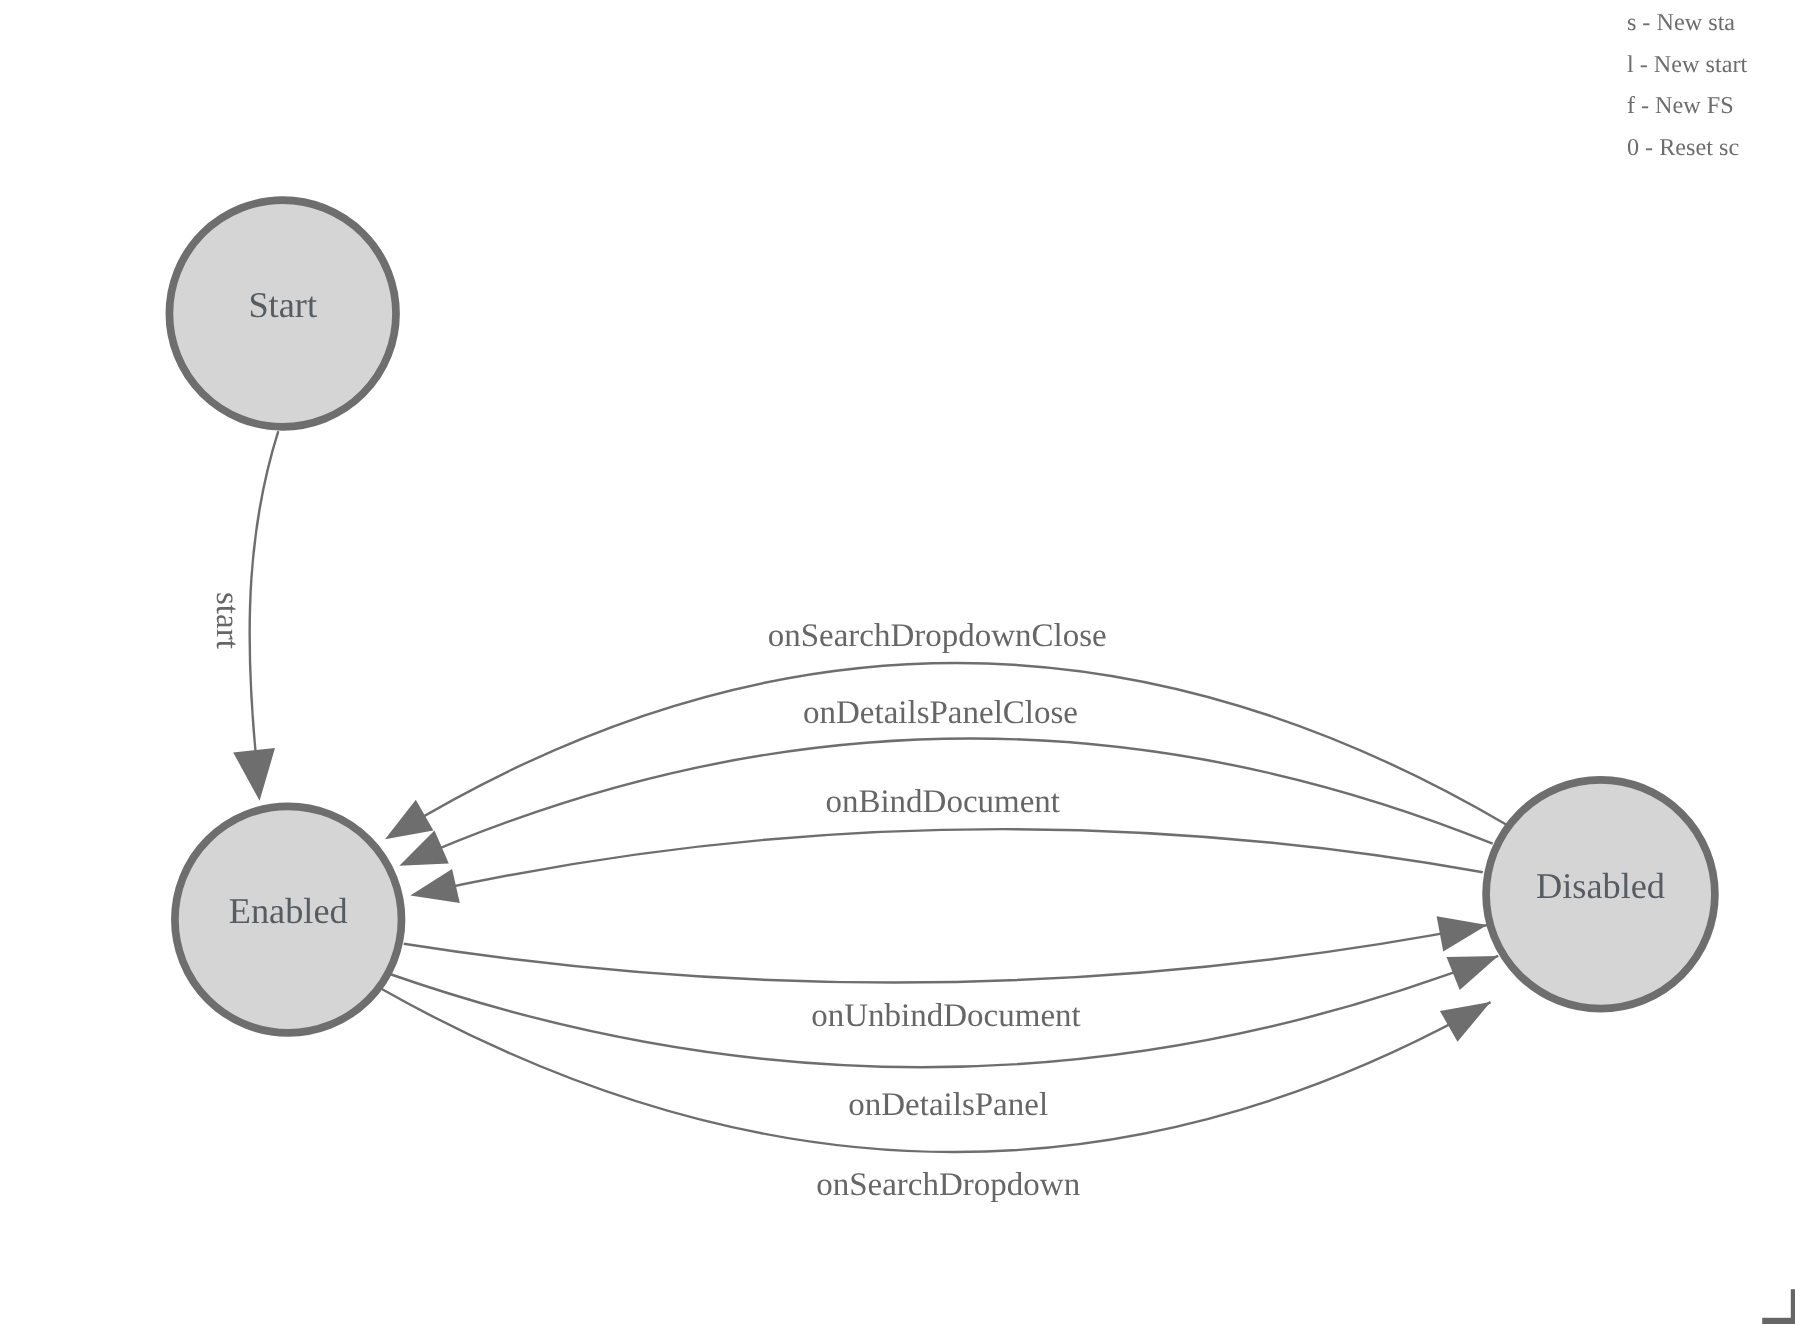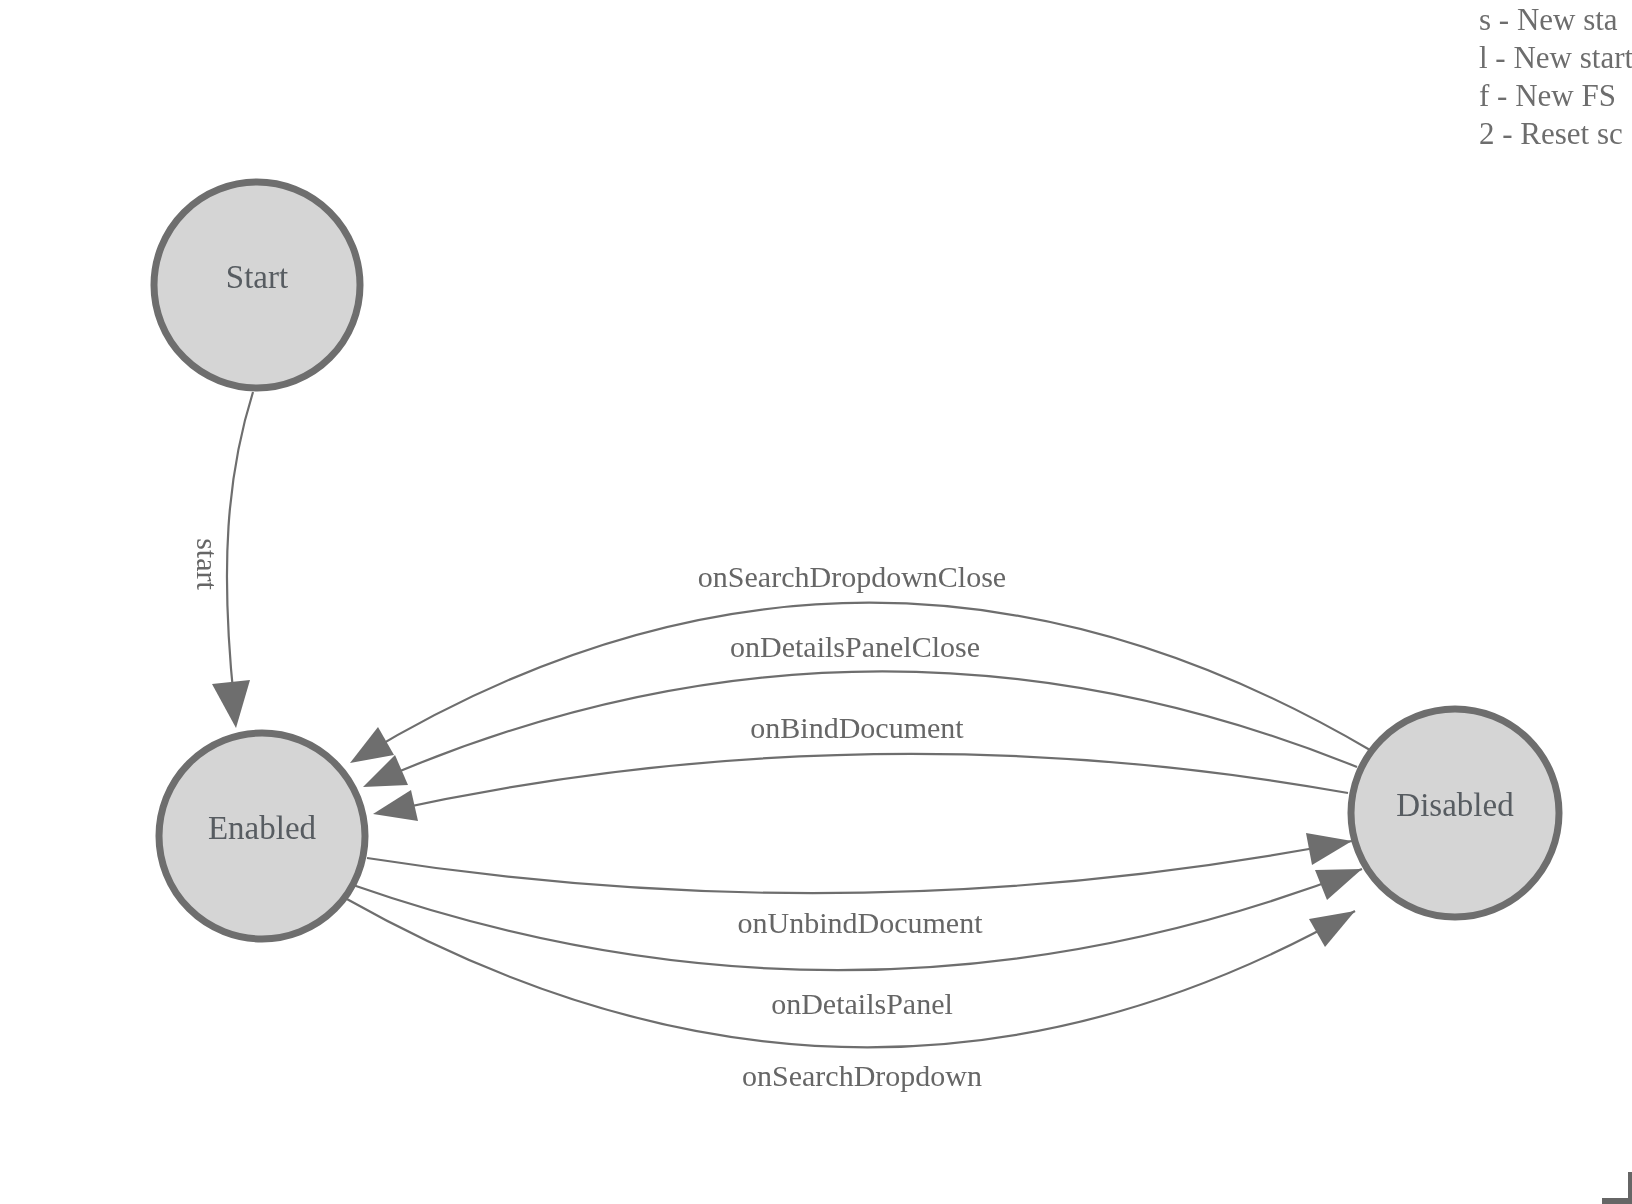--- a/index.html
+++ b/index.html
@@ -42,21 +42,21 @@
   }
   .edge-label {
     font-size: 30px;
     fill: #666666;
     text-anchor: middle;
   }
   .legend {
     position: absolute;
     left: 1479px;
     top: 1px;
-    font-size: 31px;
+    font-size: 22px;
     line-height: 38px;
     color: #6d6d6d;
     white-space: nowrap;
   }
   .corner-marker rect { fill: #666666; }
 </style>
 </head>
 <body>
 
 <div class="canvas-wrap">
@@ -98,16 +98,16 @@
     <g class="corner-marker">
       <rect x="1628" y="1172" width="4" height="32"></rect>
       <rect x="1602" y="1198" width="30" height="6"></rect>
     </g>
   </svg>
 
   <div class="legend">
     <div>s - New sta</div>
     <div>l - New start</div>
     <div>f - New FS</div>
-    <div>2 - Reset sc</div>
+    <div>0 - Reset sc</div>
   </div>
 
 </div>
 
 </body></html>

